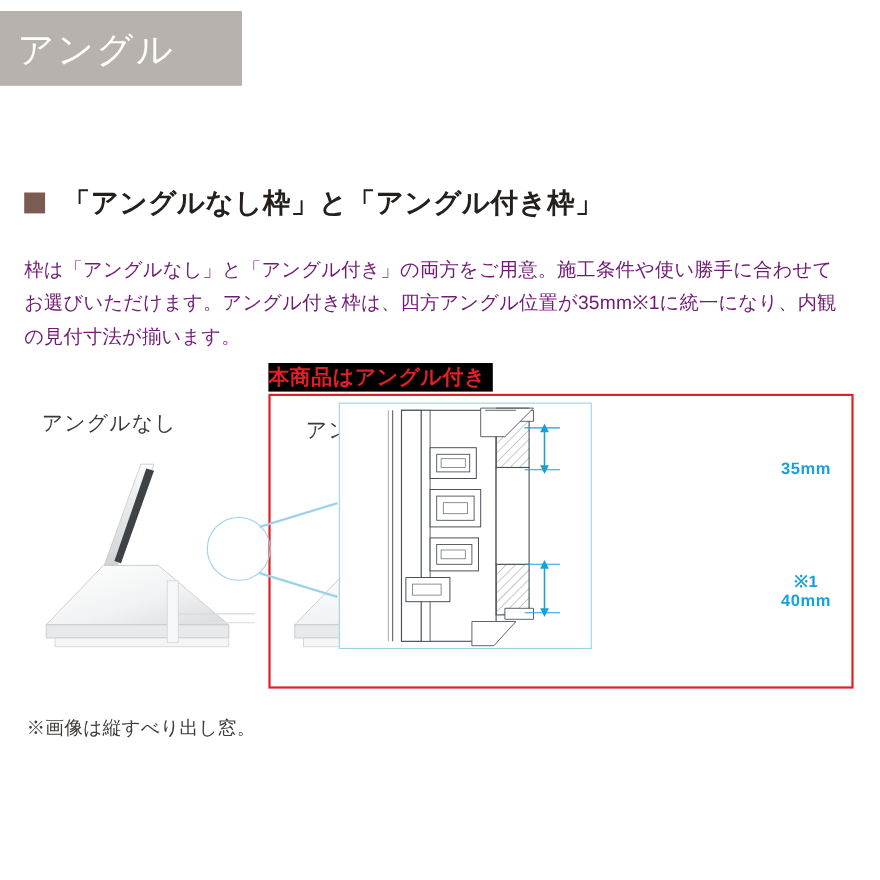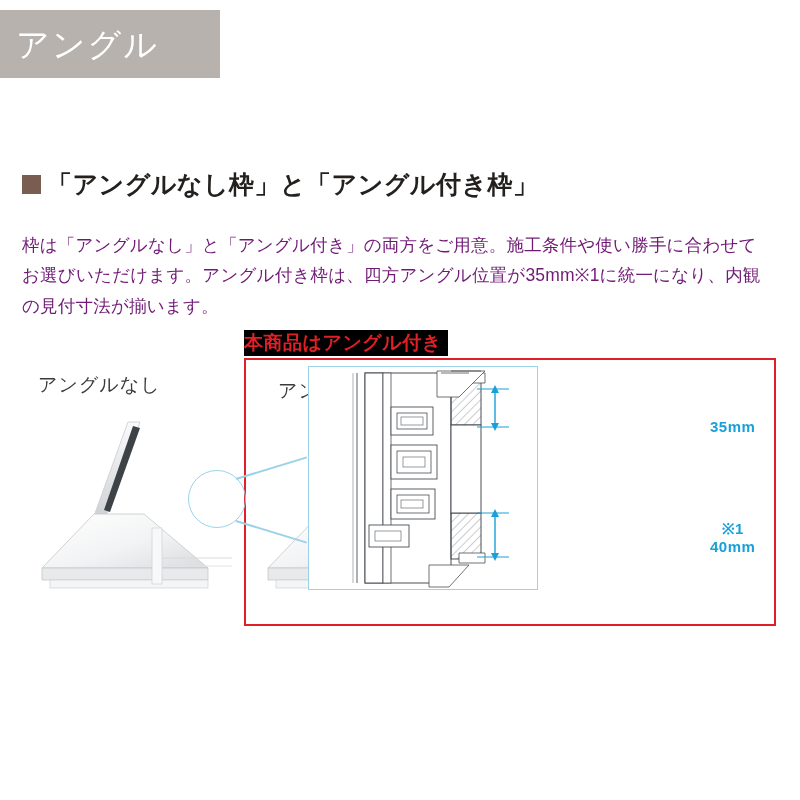--- a/index.html
+++ b/index.html
@@ -44,21 +44,21 @@
     line-height: 1;
   }
 
   
   .section-heading {
     position: absolute;
     left: 22px;
     top: 168px;
     display: flex;
     align-items: center;
-    gap: 6px;
+    gap: 16px;
   }
   .heading-marker {
     width: 19px;
     height: 19px;
     background: #7a5c50;
     display: inline-block;
   }
   .heading-text {
     font-size: 25px;
     font-weight: bold;
@@ -335,13 +335,14 @@
       <line x1="168" y1="190" x2="200" y2="190" stroke="#18a0d8" stroke-width="1"></line>
     </svg>
   </div>
 
   <div class="dim-label dim-35">35mm</div>
   <div class="dim-label dim-note">※1</div>
   <div class="dim-label dim-40">40mm</div>
 </div>
 
 <div class="footnotes">
+  <div>※画像は縦すべり出し窓。</div>
 </div>
 
 </body></html>

